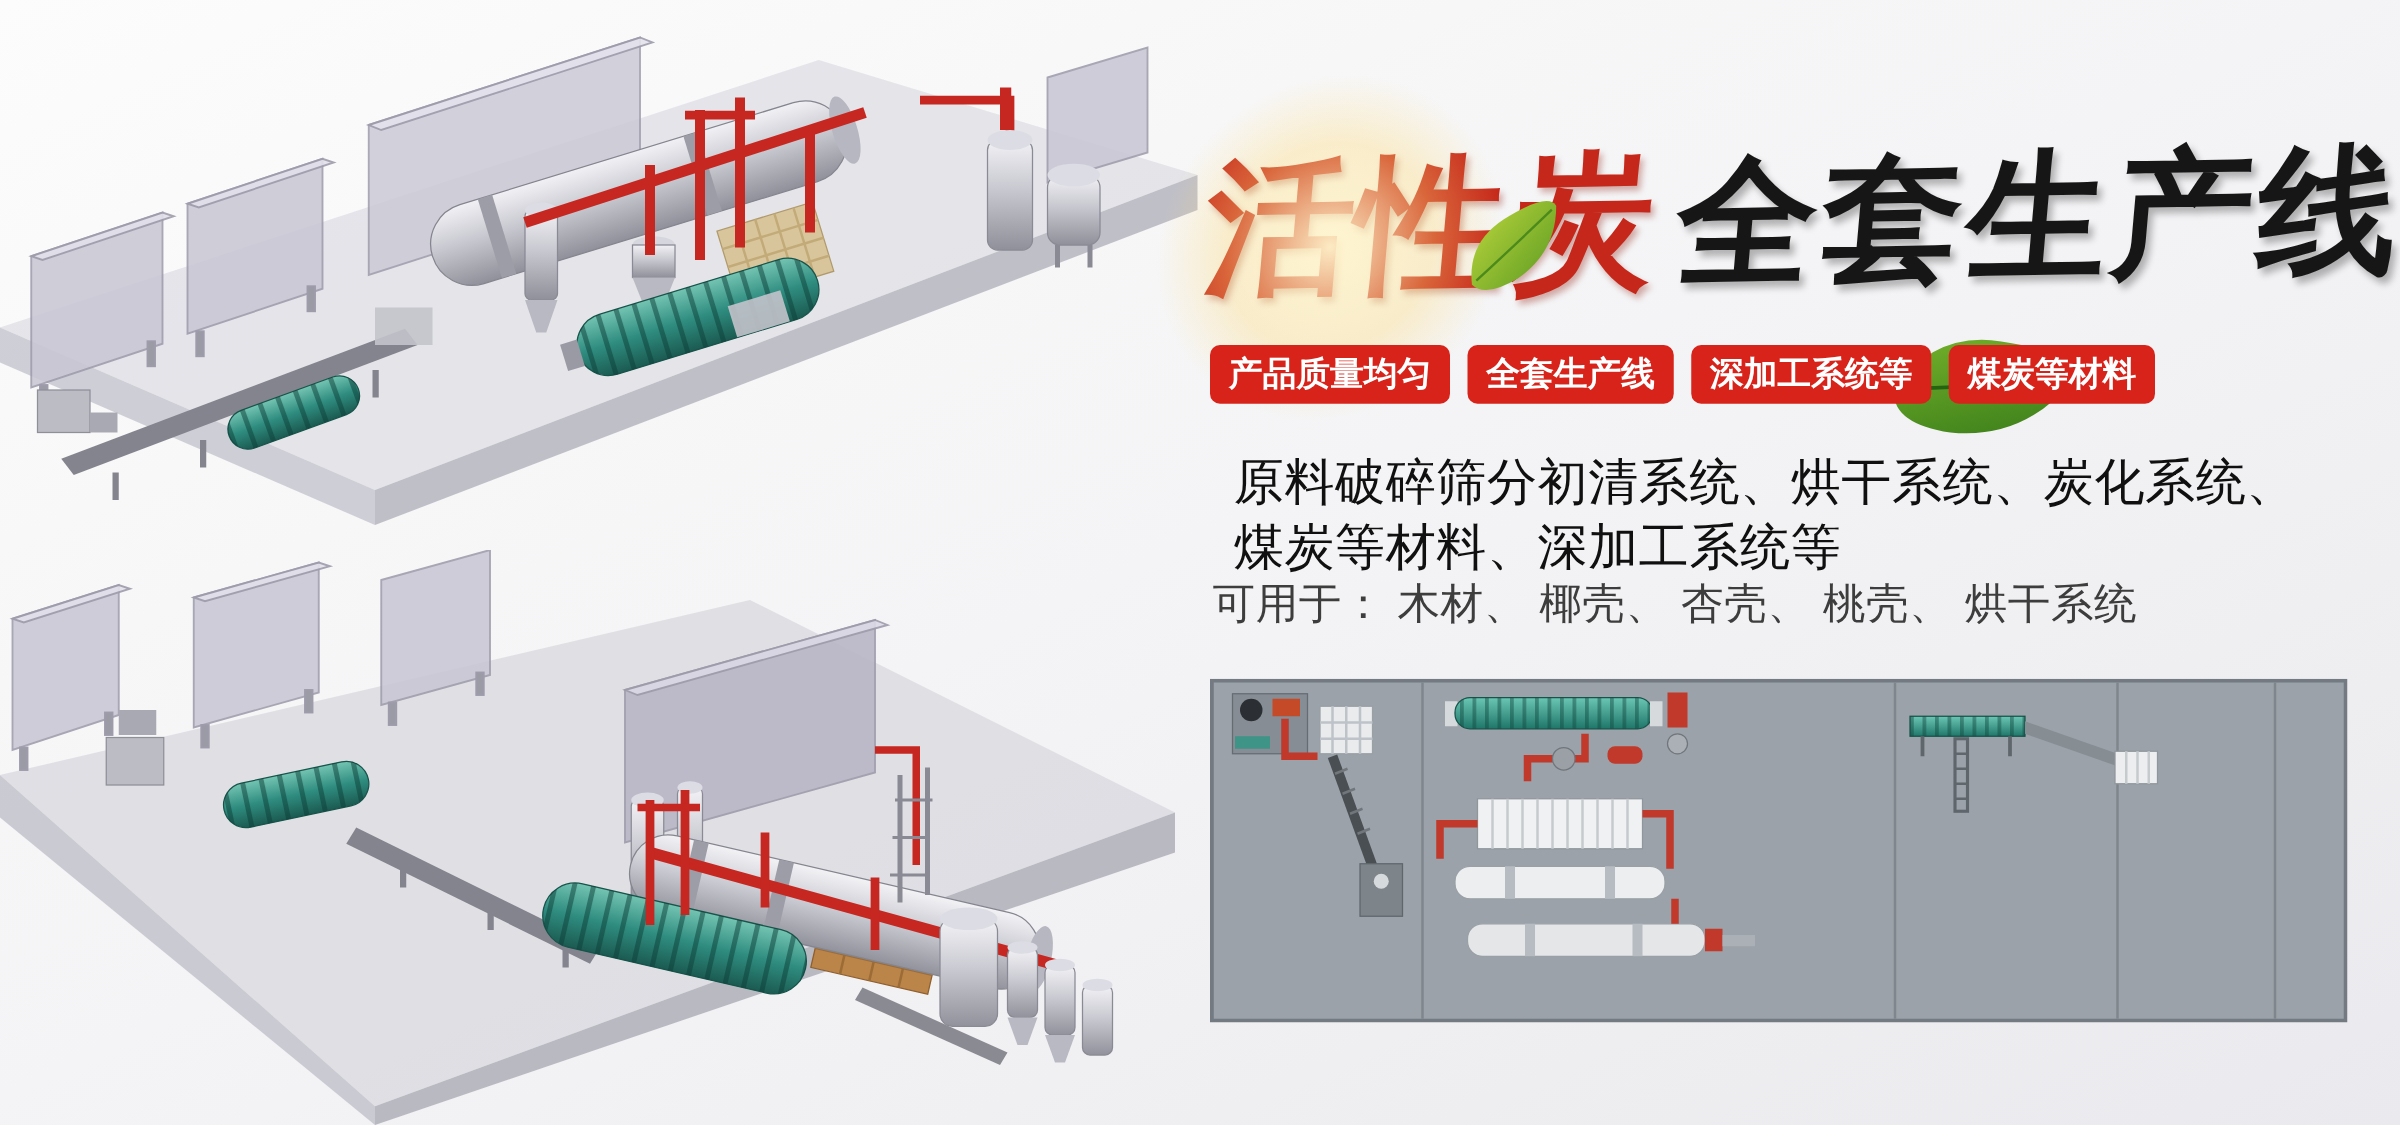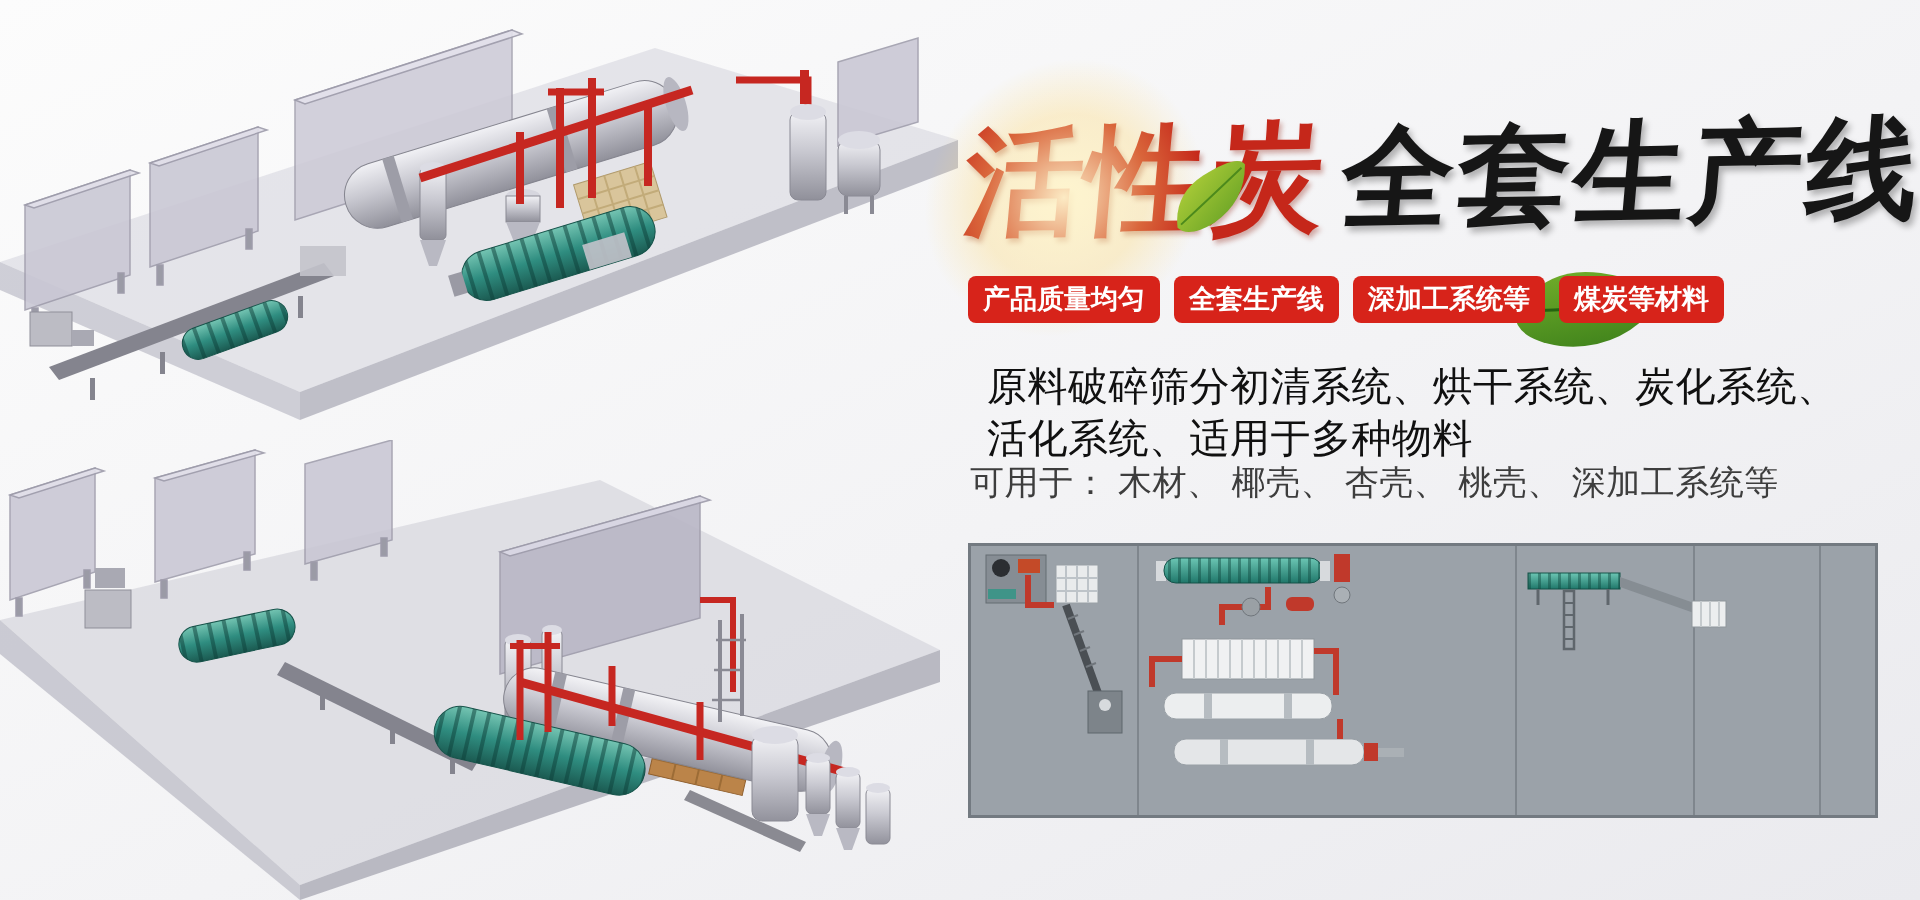--- a/index.html
+++ b/index.html
@@ -270,24 +270,24 @@
 
     <div class="badges">
       <span class="badge">产品质量均匀</span>
       <span class="badge">全套生产线</span>
       <span class="badge">深加工系统等</span>
       <span class="badge">煤炭等材料</span>
     </div>
 
     <div class="desc-bold">
       <div>原料破碎筛分初清系统、烘干系统、炭化系统、</div>
-      <div>活化系统、适用于多种物料</div>
+      <div>煤炭等材料、深加工系统等</div>
     </div>
 
-    <div class="desc-plain">可用于： 木材、 椰壳、 杏壳、 桃壳、 深加工系统等</div>
+    <div class="desc-plain">可用于： 木材、 椰壳、 杏壳、 桃壳、 烘干系统</div>
 
     <div class="schematic">
       <svg viewBox="0 0 910 275" width="910" height="275">
         <defs>
           <linearGradient id="sTeal" x1="0" y1="0" x2="0" y2="1">
             <stop offset="0" stop-color="#6cc6b4"></stop>
               <stop offset="1" stop-color="#1f776a"></stop>
           </linearGradient>
           <pattern id="sRibs" width="10" height="40" patternUnits="userSpaceOnUse">
             <rect width="3" height="40" fill="rgba(16,70,62,0.45)"></rect>

